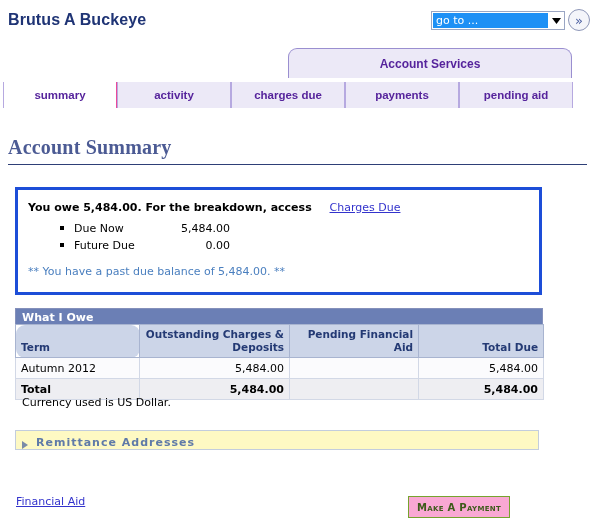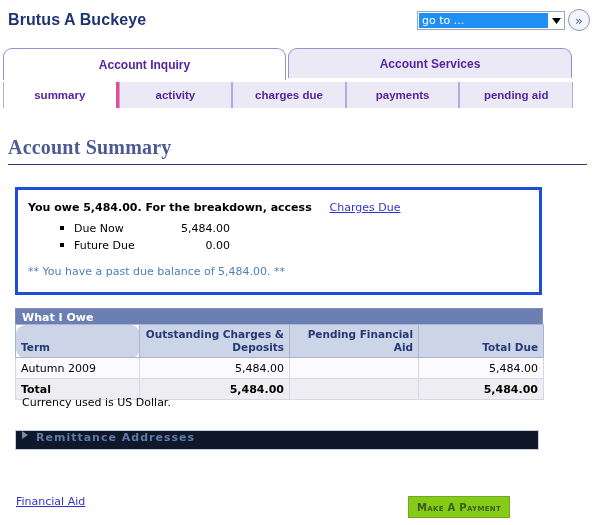--- a/index.html
+++ b/index.html
@@ -29,21 +29,21 @@
     left: 8px; top: 11px;
     font-family: "Liberation Sans", "DejaVu Sans", sans-serif;
     font-size: 16px;
     font-weight: bold;
     color: #1f3475;
     letter-spacing: 0.1px;
   }
   .goto-wrap {
     position: absolute;
     right: 30px; top: 11px;
-    width: 148px;
+    width: 134px;
     height: 19px;
     border: 1px solid #9aa6c4;
     background: #ffffff;
     box-sizing: border-box;
     display: flex;
     align-items: center;
   }
   .goto-value {
     flex: 1 1 auto;
     background: #1e90f5;
@@ -140,21 +140,21 @@
     font-size: 11.5px;
     font-weight: bold;
     color: #56249c;
     border-left: 1px solid #b6a9e0;
     border-right: 1px solid #b6a9e0;
     background: #ece9f7;
   }
   .subtab.active {
     background: #ffffff;
     border-left: 1px solid #b6a9e0;
-    border-right: 3px solid #ec4899;
+    border-right: 1px solid #ec4899;
   }
 
   
   .page-title {
     position: absolute;
     left: 8px; top: 136px;
     font-family: "Liberation Serif", "DejaVu Serif", serif;
     font-size: 20px;
     font-weight: bold;
     color: #4c5b94;
@@ -283,24 +283,24 @@
     color: #000000;
   }
 
   
   .remit {
     position: absolute;
     left: 15px; top: 430px;
     width: 524px;
     height: 20px;
     box-sizing: border-box;
-    background: #0f172a;
+    background: #fef9c3;
     border: 1px solid #c3cddd;
     display: flex;
-    align-items: flex-start;
+    align-items: flex-end;
     padding-left: 6px;
   }
   .remit .tri {
     width: 0; height: 0;
     border-left: 6px solid transparent;
     border-top: 4px solid transparent;
     border-bottom: 4px solid transparent;
     border-left-color: #7a8aa8;
     margin-right: 8px;
   }
@@ -318,21 +318,21 @@
     font-size: 11px;
     color: #3333cc;
     text-decoration: underline;
   }
   .pay-btn {
     position: absolute;
     left: 408px; top: 496px;
     width: 102px;
     height: 22px;
     box-sizing: border-box;
-    background: #84cc16;
+    background: #f9a8d4;
     border: 1px solid #76a32e;
     color: #3d5b1a;
     font-size: 10px;
     font-weight: bold;
     letter-spacing: 0.3px;
     display: flex;
     align-items: center;
     justify-content: center;
     font-variant: small-caps;
     text-transform: capitalize;
@@ -351,23 +351,20 @@
       <svg width="9" height="6" viewBox="0 0 9 6">
           <path d="M0 0 L9 0 L4.5 6 Z" fill="#000"></path>
         </svg>
     </div>
   </div>
 
   <div class="goto-go">»</div>
 </div>
 
 <div class="tabbar">
-  <div class="tab active" id="tab-account-inquiry">
-    <span>Account Inquiry</span>
-  </div>
   <div class="tab inactive" id="tab-account-services">
     <span>Account Services</span>
   </div>
 </div>
 
 <div class="subtabbar">
   <div class="subtab active">
     <span>summary</span>
   </div>
   <div class="subtab">
@@ -420,21 +417,21 @@
     <thead>
       <tr>
         <th class="l">Term</th>
         <th class="r">Outstanding Charges &amp; Deposits</th>
         <th class="r">Pending Financial Aid</th>
         <th class="r">Total Due</th>
       </tr>
     </thead>
     <tbody>
       <tr>
-        <td>Autumn 2009</td>
+        <td>Autumn 2012</td>
         <td class="r">5,484.00</td>
         <td class="r"></td>
         <td class="r">5,484.00</td>
       </tr>
       <tr class="total">
         <td>Total</td>
         <td class="r">5,484.00</td>
         <td class="r"></td>
         <td class="r">5,484.00</td>
       </tr>

